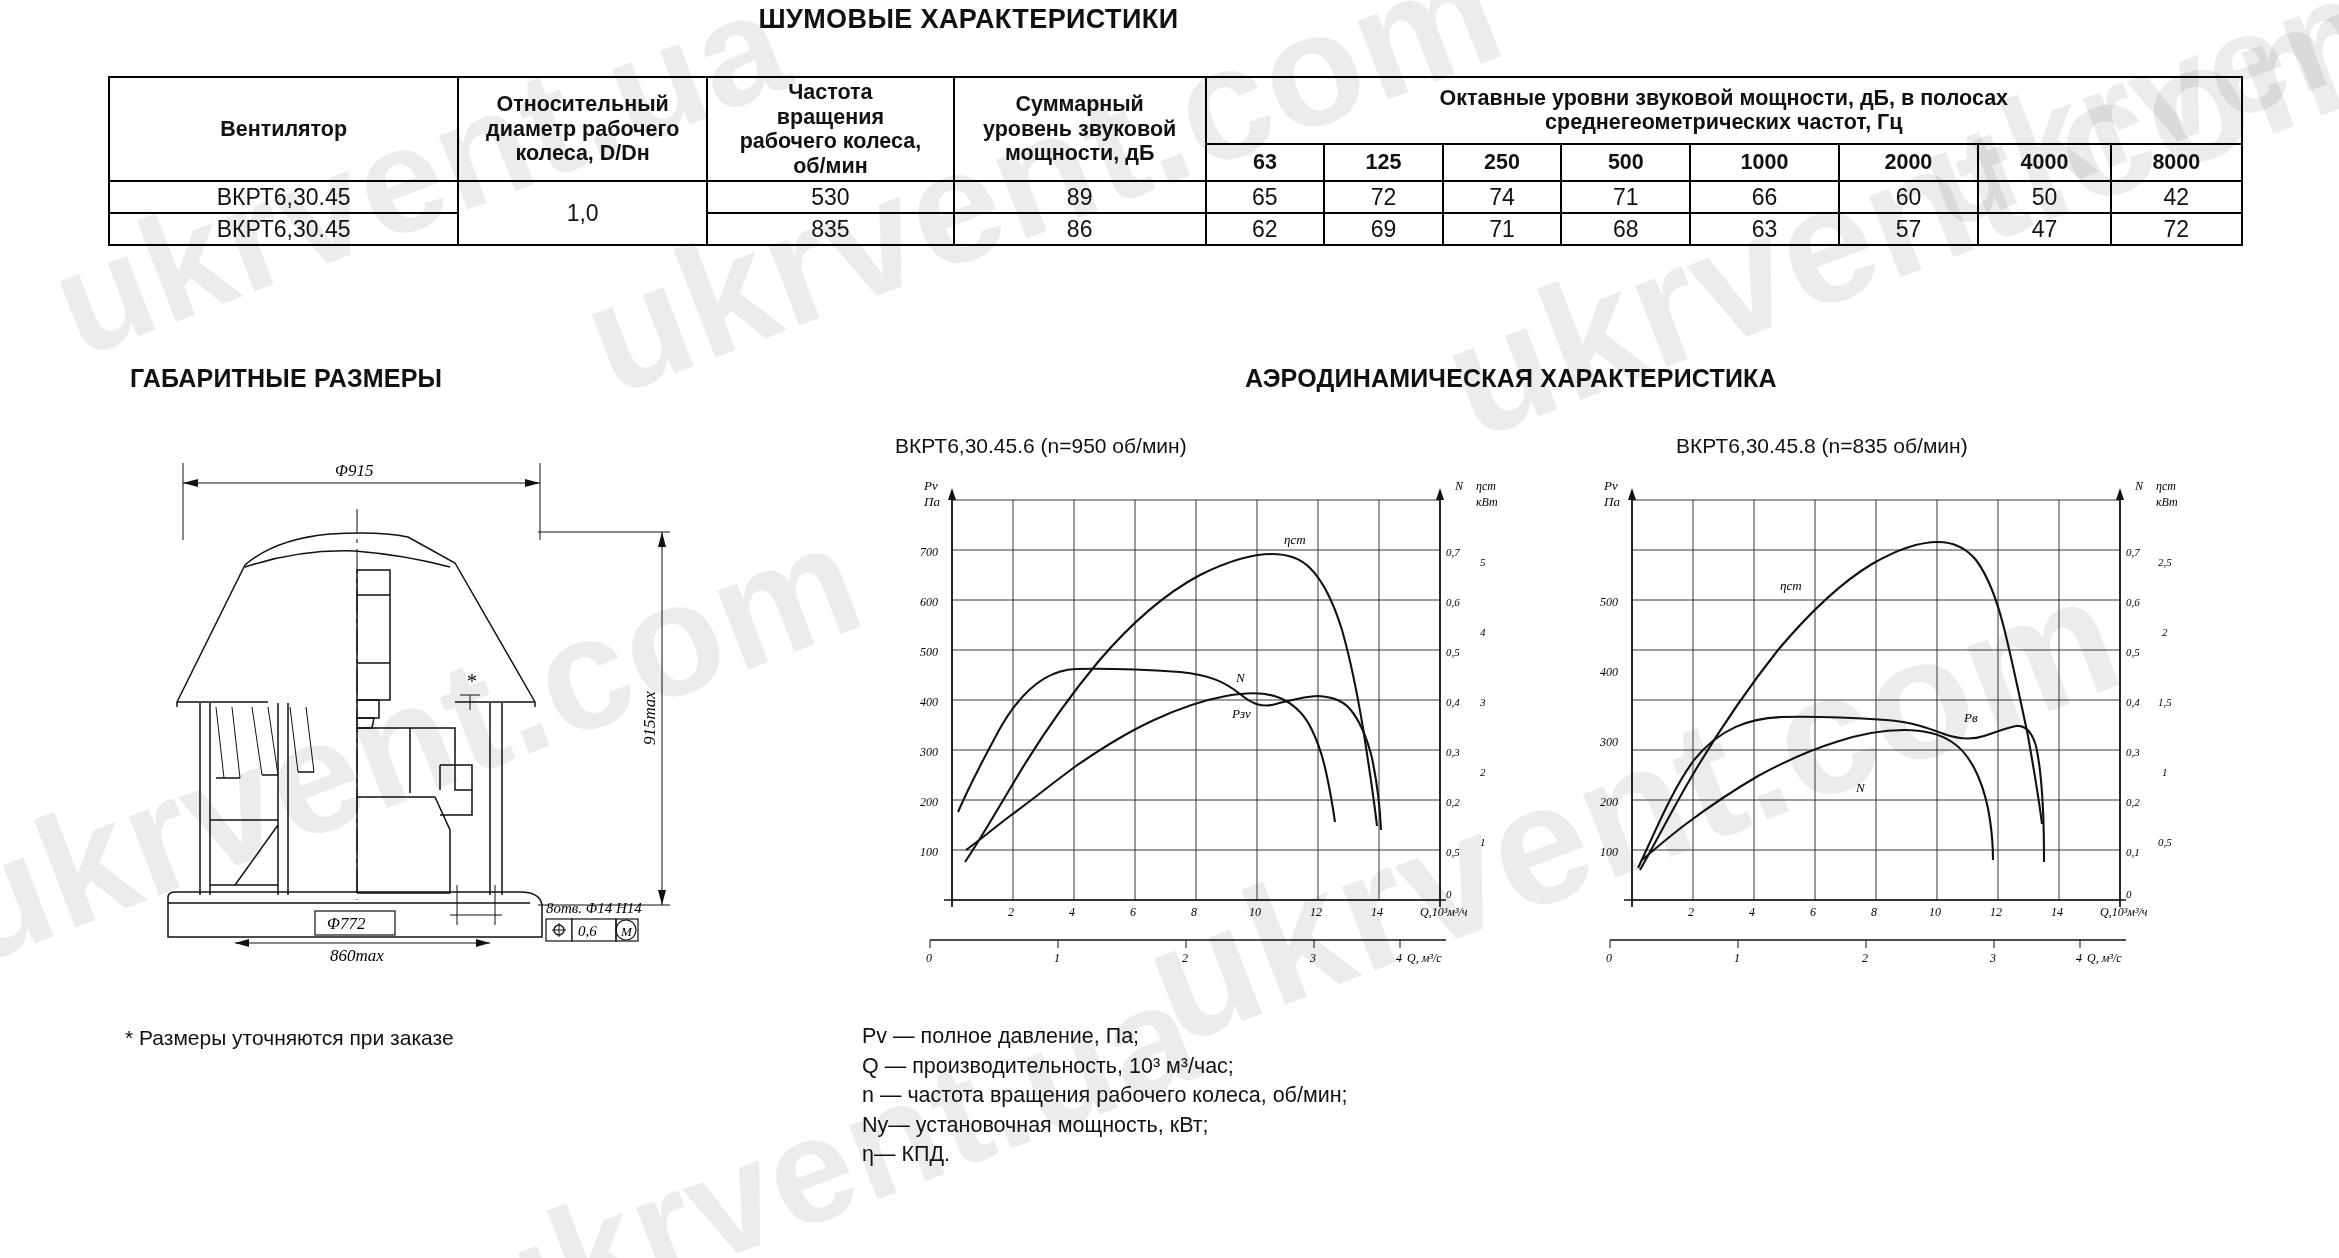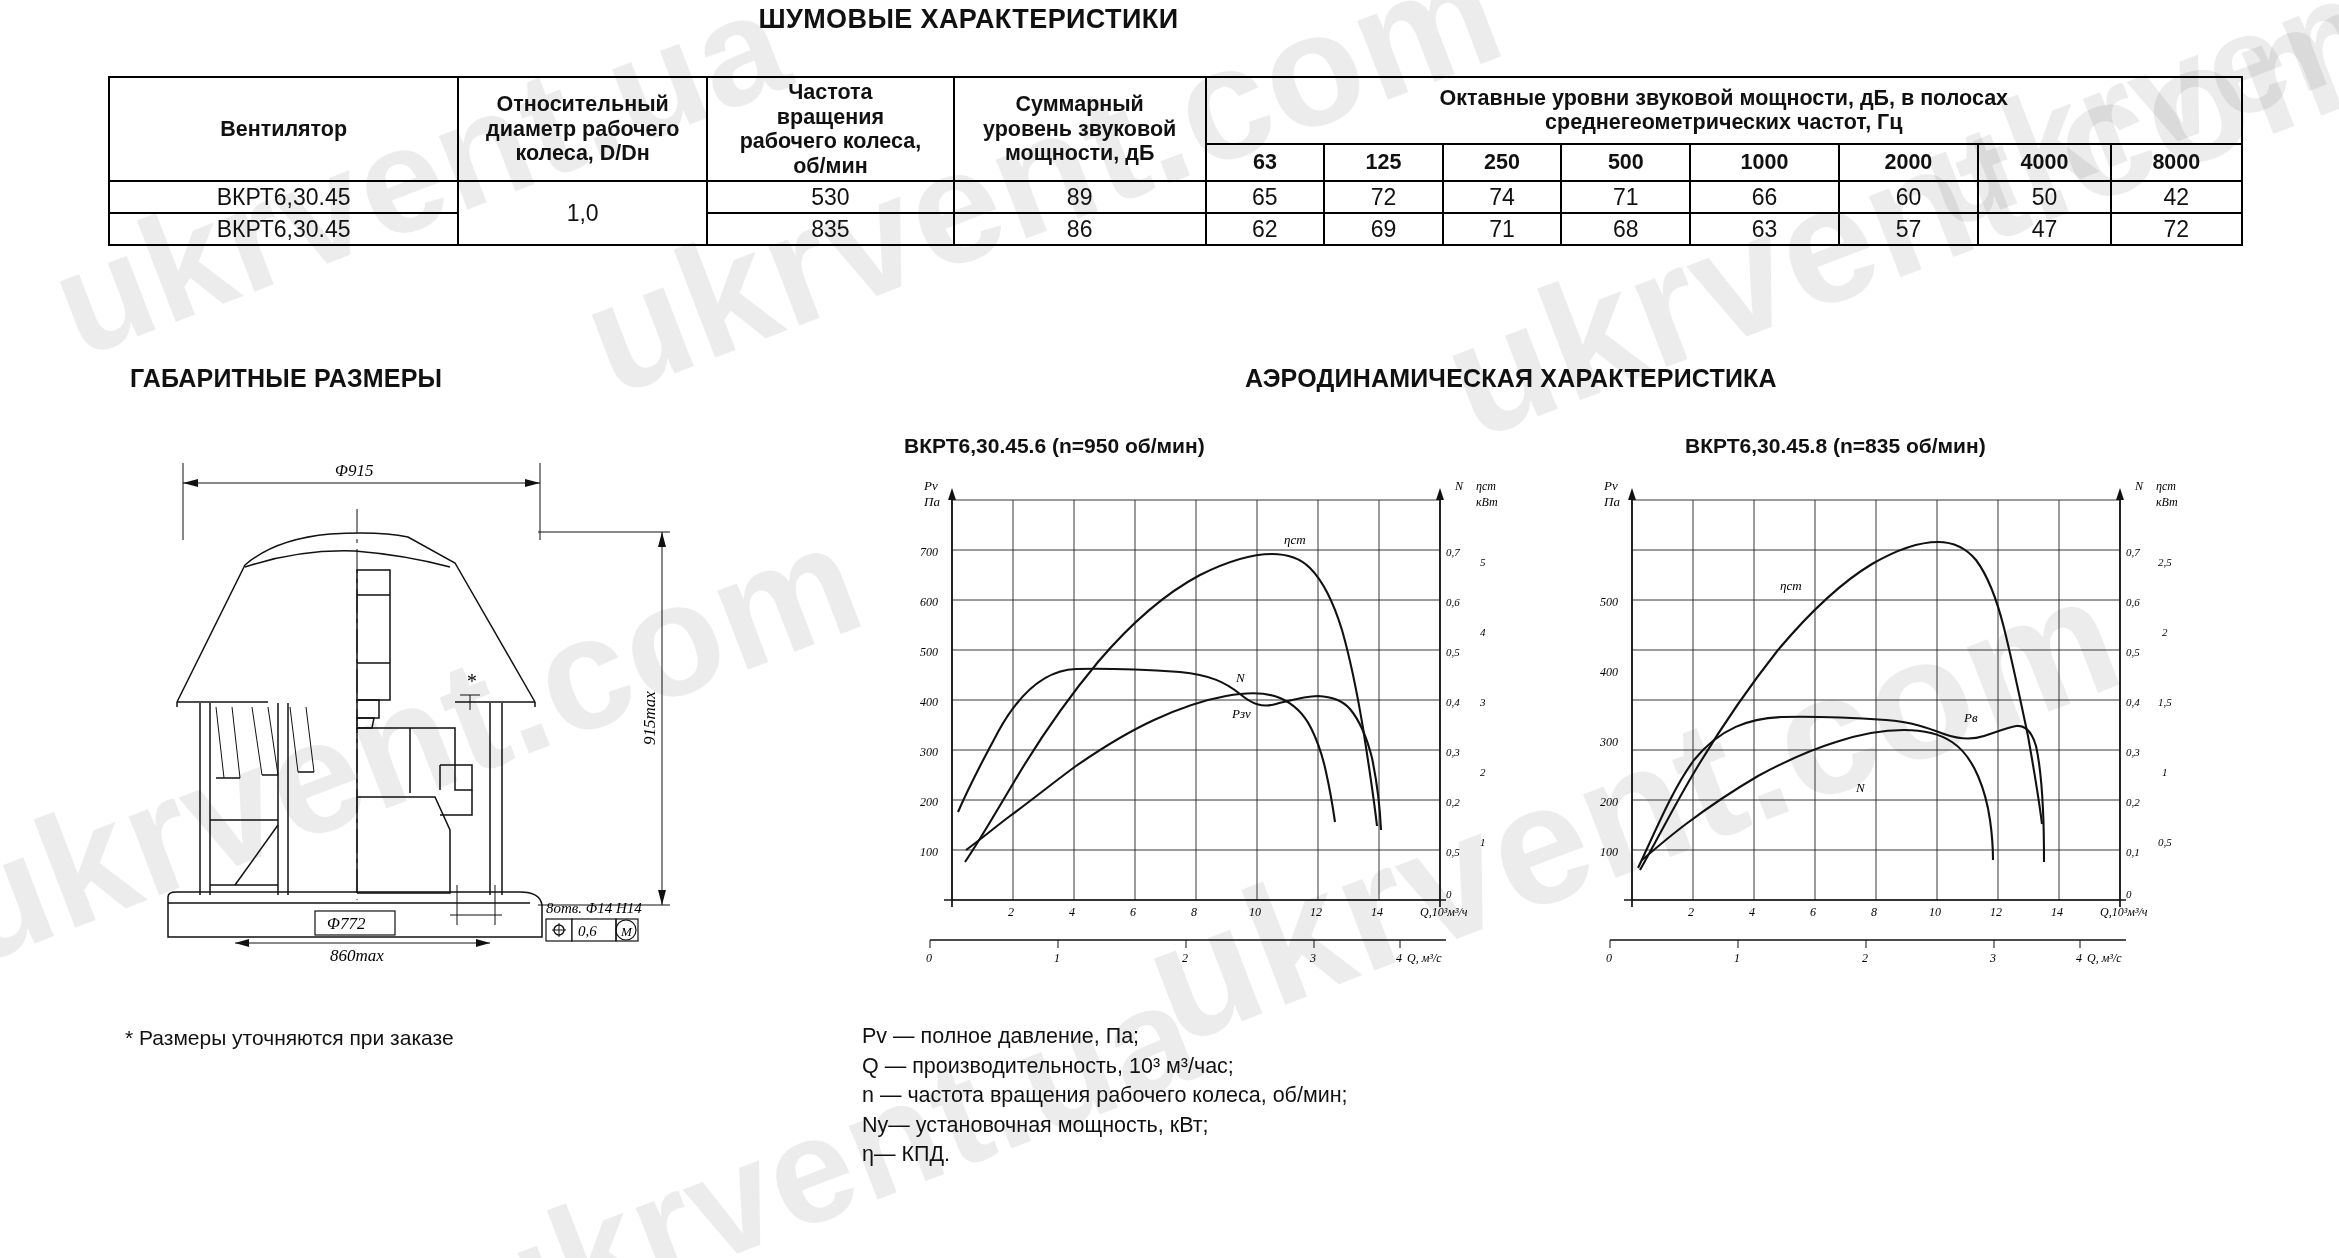--- a/index.html
+++ b/index.html
@@ -37,21 +37,21 @@
   th.oct-top{font-size:21.5px;font-weight:700;padding:4px 2px 6px;}
   th.oct-band{font-size:22px;font-weight:700;}
   .hdr-cell{height:96px;}
   
   .sec-head{
     position:absolute;font-size:25px;font-weight:700;letter-spacing:.2px;z-index:10;
   }
   #sec-dims{left:130px;top:364px;}
   #sec-aero{left:1245px;top:364px;}
   
-  .chart-title{position:absolute;font-size:21px;font-weight:700;z-index:10;margin-left:9px;}
+  .chart-title{position:absolute;font-size:21px;font-weight:400;z-index:10;}
   #ct1{left:895px;top:434px;}
   #ct2{left:1676px;top:434px;}
   
   #drawing{position:absolute;left:150px;top:445px;z-index:9;}
   
   #chart1{position:absolute;left:880px;top:470px;z-index:9;}
   #chart2{position:absolute;left:1560px;top:470px;z-index:9;}
   
   .note-star{
     position:absolute;left:125px;top:1026px;font-size:21px;z-index:10;

